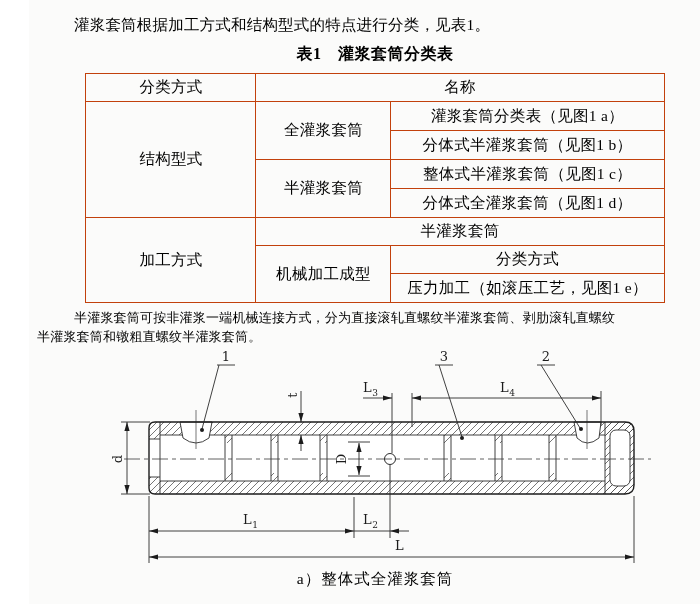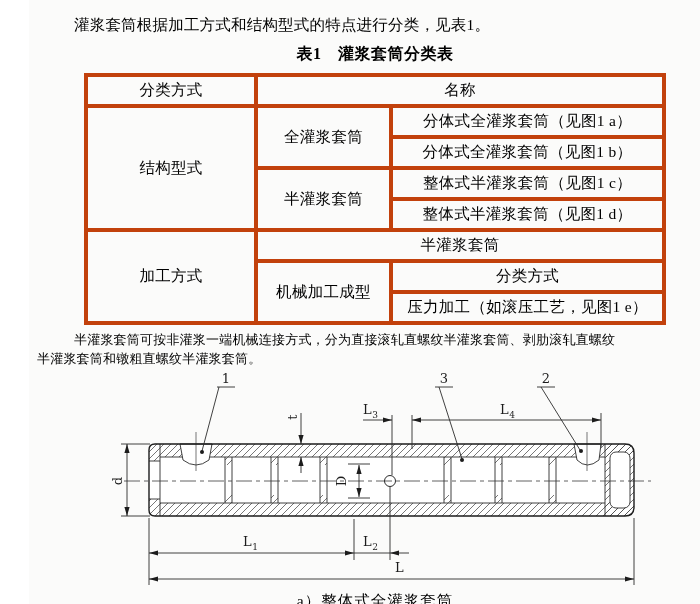--- a/index.html
+++ b/index.html
@@ -27,21 +27,21 @@
     letter-spacing:.5px;
   }
   table.cls{
     margin:8px auto 0 auto;
     border-collapse:collapse;
     table-layout:fixed;
     width:578px;
     font-size:15.5px;
   }
   table.cls td{
-    border:4px solid #c2410c;
+    border:1px solid #c2410c;
     text-align:center;
     vertical-align:middle;
     padding:0 2px;
     height:27px;
     letter-spacing:.3px;
   }
   table.cls{border:1.5px solid #1a1a1a;}
   .note{
     margin:6px 8px 0 8px;
     font-size:13px;
@@ -80,31 +80,31 @@
         <col style="width:273px">
       </colgroup>
     <tbody>
         <tr>
       <td>分类方式</td>
       <td colspan="2">名称</td>
     </tr>
     <tr style="height:29px;">
       <td rowspan="4">结构型式</td>
       <td rowspan="2">全灌浆套筒</td>
-      <td>分体式全灌浆套筒（见图1 a）</td>
-    </tr>
-    <tr style="height:29px;">
-      <td>分体式全灌浆套筒（见图1 b）</td>
+      <td>灌浆套筒分类表（见图1 a）</td>
+    </tr>
+    <tr style="height:29px;">
+      <td>分体式半灌浆套筒（见图1 b）</td>
     </tr>
     <tr style="height:29px;">
       <td rowspan="2">半灌浆套筒</td>
       <td>整体式半灌浆套筒（见图1 c）</td>
     </tr>
     <tr style="height:29px;">
-      <td>整体式半灌浆套筒（见图1 d）</td>
+      <td>分体式全灌浆套筒（见图1 d）</td>
     </tr>
     <tr style="height:28px;">
       <td rowspan="3">加工方式</td>
       <td colspan="2">半灌浆套筒</td>
     </tr>
     <tr style="height:28px;font-family:Liberation Mono, monospace;">
       <td rowspan="2">机械加工成型</td>
       <td>分类方式</td>
     </tr>
     <tr style="height:29px;">

